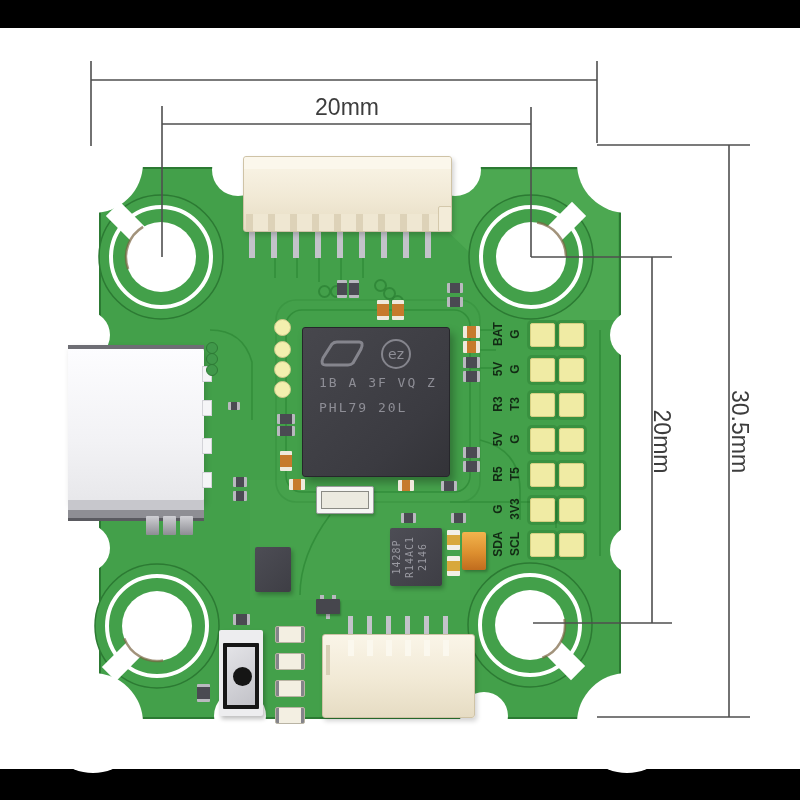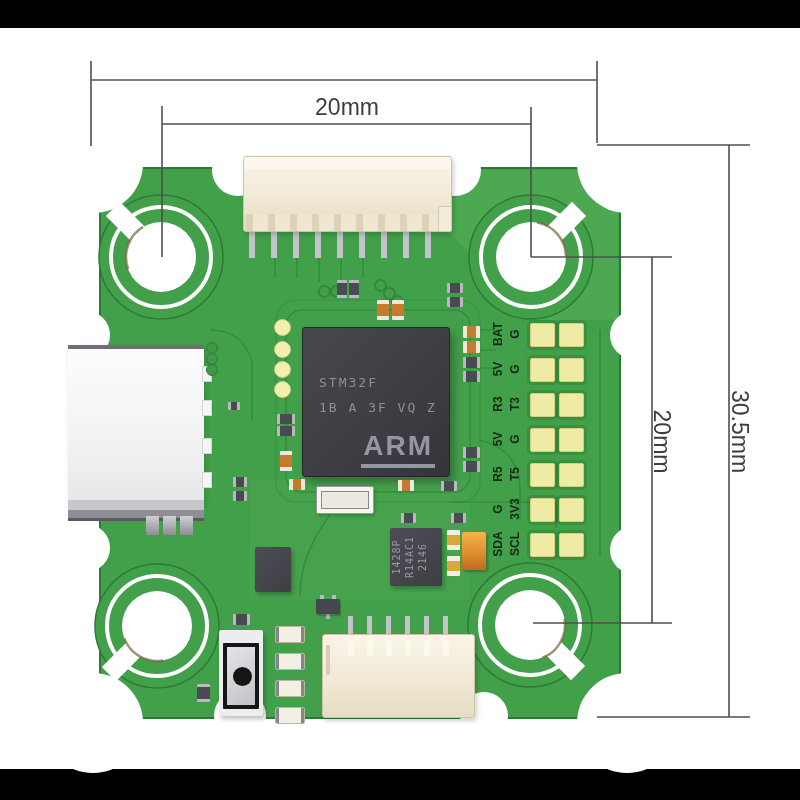--- a/index.html
+++ b/index.html
@@ -162,25 +162,30 @@
   <div class="cmp" style="left:68px;top:345px;width:136px;height:4px;background:#6e6e74;"></div>
   <div class="cmp" style="left:68px;top:500px;width:136px;height:10px;background:#c7c7cc;"></div>
   <div class="cmp" style="left:68px;top:510px;width:136px;height:8px;background:#8e8e94;"></div>
   <div class="cmp" style="left:68px;top:518px;width:136px;height:3px;background:#5a5a60;"></div>
   <div class="cmp usb-tab" style="left:202px;top:366px;width:10px;height:16px;"></div>
   <div class="cmp usb-tab" style="left:202px;top:400px;width:10px;height:16px;"></div>
   <div class="cmp usb-tab" style="left:202px;top:438px;width:10px;height:16px;"></div>
   <div class="cmp usb-tab" style="left:202px;top:472px;width:10px;height:16px;"></div>
 
   <div class="cmp mcu" style="left:302px;top:327px;width:148px;height:150px;">
+    <div style="position:absolute;top:11px;left:16px;display:flex;gap:16px;align-items:center;">
+      <svg width="46" height="28" viewBox="0 0 46 28">
+        <path d="M7 25 Q1 25 4 18 L13 4 Q15 2 18 2 H40 Q45 2 42 9 L34 23 Q32 25 29 25 Z" fill="none" stroke="#85858d" stroke-width="3"></path>
+      </svg>
+      <div class="ez">ez</div>
+    </div>
     <div style="position:absolute;left:16px;top:42px;">
-      <div class="chip-line">STM32F</div>
       <div class="chip-line">1B A 3F VQ Z</div>
+      <div class="chip-line">PHL79 20L</div>
     </div>
-    <div class="arm">ARM</div>
   </div>
 
   <div class="ydot" style="left:274px;top:319px;"></div>
   <div class="ydot" style="left:274px;top:341px;"></div>
   <div class="ydot" style="left:274px;top:361px;"></div>
   <div class="ydot" style="left:274px;top:381px;"></div>
 
   <div class="via" style="left:374px;top:279px;"></div>
   <div class="via" style="left:383px;top:287px;"></div>
   <div class="via" style="left:391px;top:295px;"></div>

